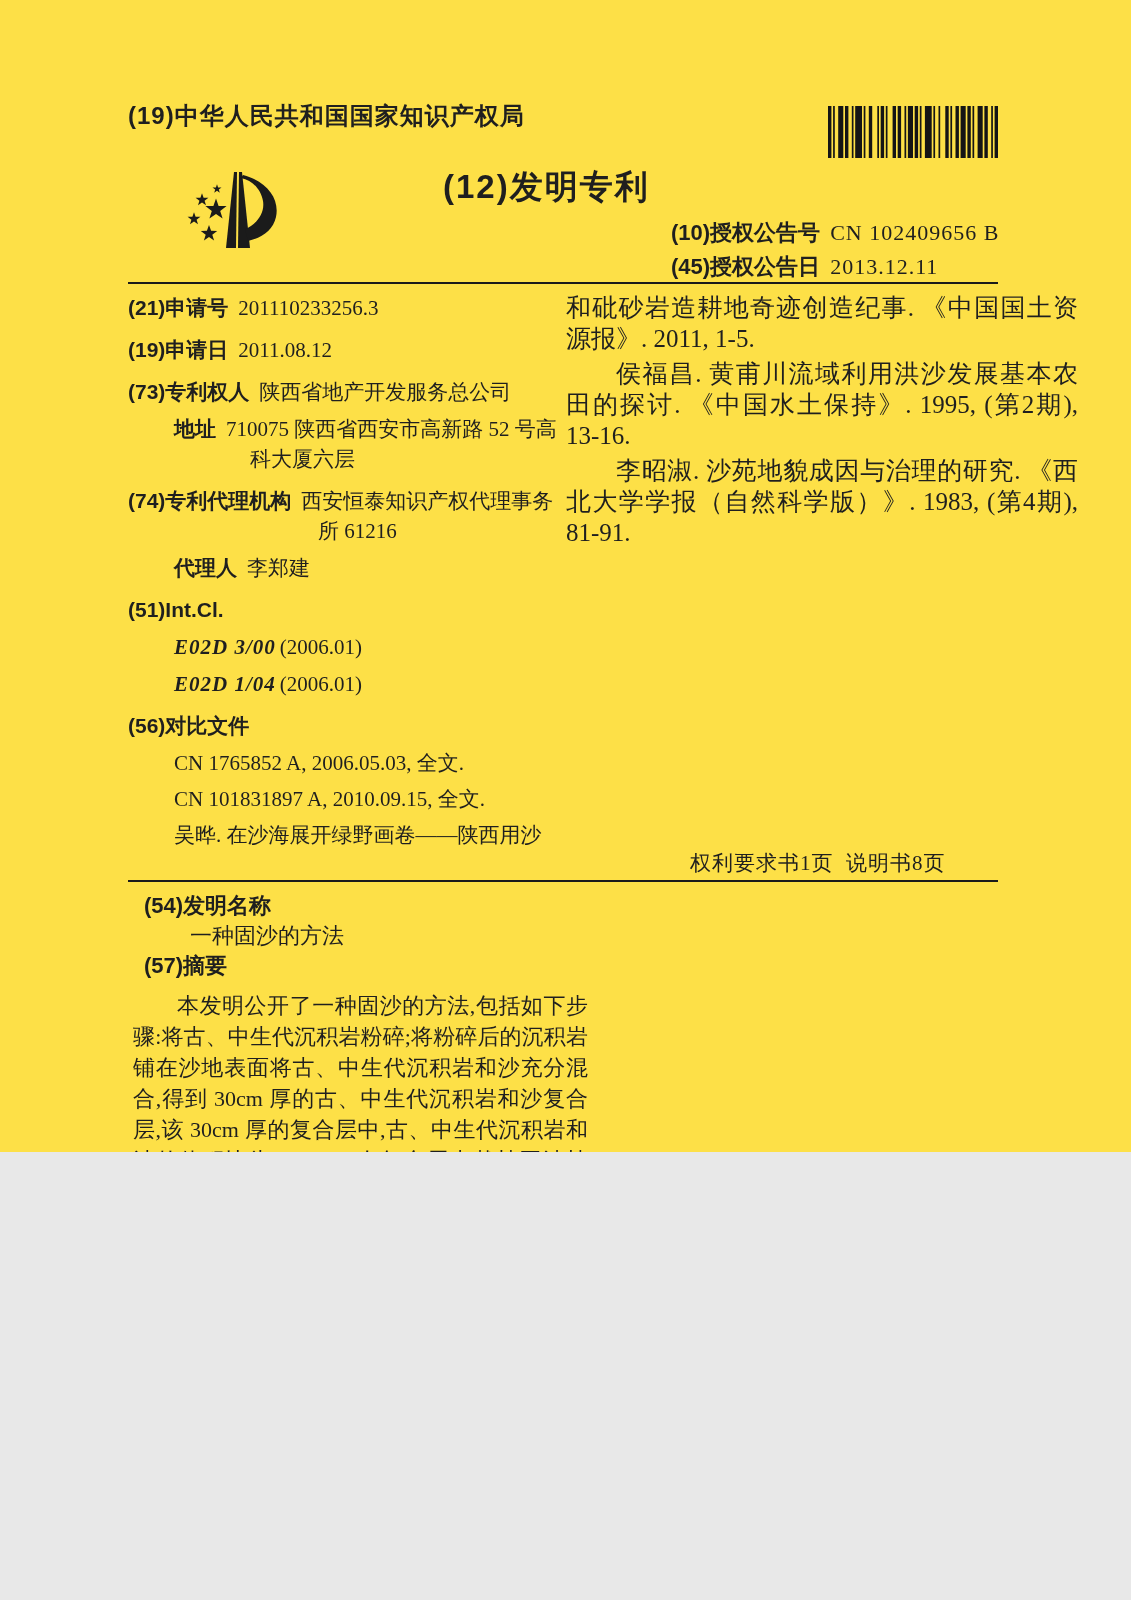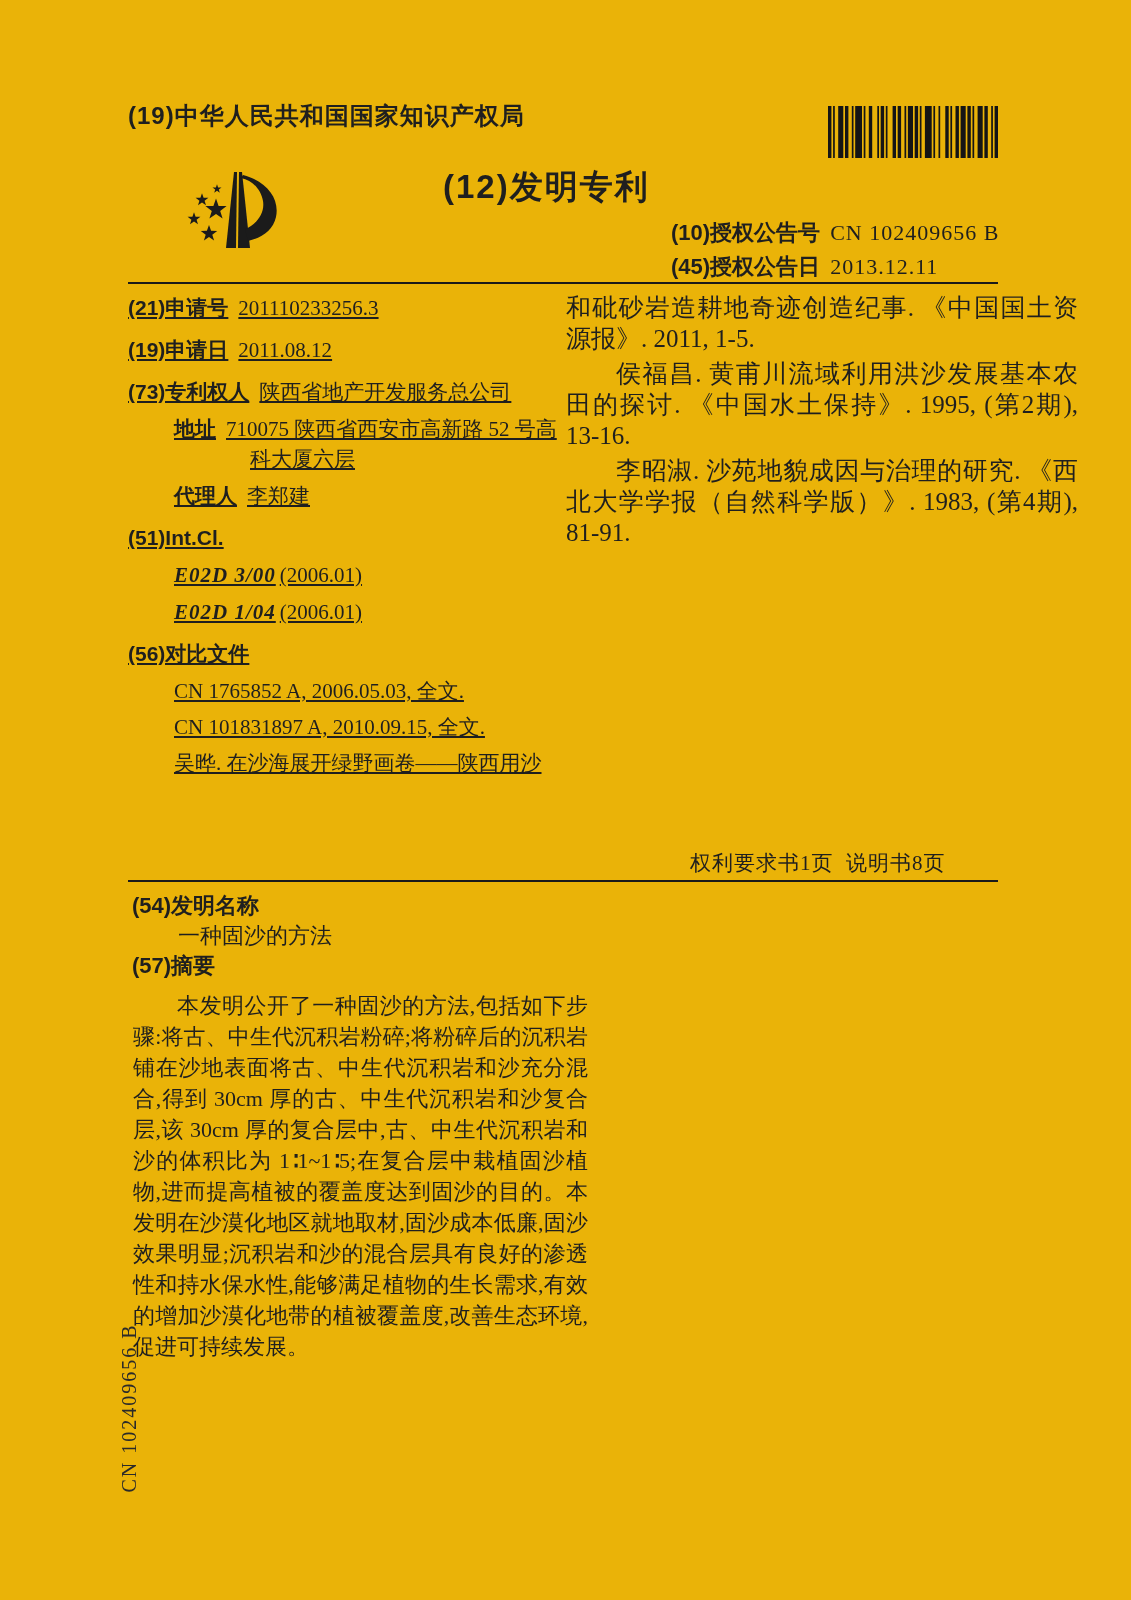--- a/index.html
+++ b/index.html
@@ -1,20 +1,20 @@
 <!DOCTYPE html>
 <html><head>
 <meta charset="utf-8">
 <style>
   html,body { margin:0; padding:0; background:#e8e8e8; }
   .page {
     position:relative;
-    width:1131px; height:1600px;
+    width:1131px; height:1152px;
     margin:0 auto;
-    background:#eab308;
+    background:#fde047;
     color:#1f1f1f;
     font-family:"Liberation Serif","DejaVu Serif",serif;
     overflow:hidden;
   }
   .gothic { font-family:"Liberation Sans","DejaVu Sans",sans-serif; font-weight:bold; }
   .serif  { font-family:"Liberation Serif","DejaVu Serif",serif; }
 
   
   .authority { position:absolute; left:128px; top:100px; font-size:24px; letter-spacing:1px; }
   .barcode { position:absolute; left:828px; top:106px; width:172px; height:52px; }
@@ -22,21 +22,21 @@
   .doc-type { position:absolute; left:443px; top:165px; font-size:33px; letter-spacing:2px; }
   .pub-block { position:absolute; left:671px; top:216px; font-size:22px; line-height:34px; white-space:nowrap; }
   .pub-block .lbl { font-family:"Liberation Sans","DejaVu Sans",sans-serif; font-weight:bold; }
   .pub-block .val { margin-left:10px; letter-spacing:1px; }
 
   .rule { position:absolute; left:128px; width:870px; height:2px; background:#1a1a1a; }
   .rule-top { top:282px; }
   .rule-mid { top:880px; }
 
   
-  .left-col { position:absolute; left:128px; top:293px; width:437px; font-size:21px; line-height:30px;text-decoration:underline; }
+  .left-col { position:absolute; left:128px; top:293px; width:437px; font-size:21px; line-height:30px; }
   .left-col p { margin:0 0 7px 0; }
   .left-col .lbl { font-family:"Liberation Sans","DejaVu Sans",sans-serif; font-weight:bold; }
   .left-col .val { margin-left:10px; }
   .hang { padding-left:190px; text-indent:-190px; }
   .hang-addr { margin-left:46px !important; padding-left:76px; text-indent:-76px; }
   .indent1 { margin-left:46px !important; }
   .gap-top { margin-top:12px !important; }
   .ipc-line { margin:0 0 7px 46px !important; }
   .ipc-code { font-style:italic; font-weight:bold; letter-spacing:1px; margin-right:4px; }
   .cit-line { margin:0 0 6px 46px !important; }
@@ -45,21 +45,21 @@
   .right-col { position:absolute; left:566px; top:292px; width:512px; font-size:25px; line-height:31px; text-align:justify; }
   .right-col p { margin:0 0 4px 0; }
   .ref-indent { text-indent:2em; }
   .examiner-line { margin-top:30px !important; margin-left:46px !important; text-align:left; }
   .examiner-line .lbl { font-family:"Liberation Sans","DejaVu Sans",sans-serif; font-weight:bold; }
   .examiner-line .val { margin-left:28px; }
 
   .pages-note { position:absolute; left:690px; top:849px; font-size:21px; letter-spacing:1px; white-space:pre; }
 
   
-  .title-sec { position:absolute; left:132px; top:891px; font-size:22px; line-height:30px; }
+  .title-sec { position:absolute; left:144px; top:891px; font-size:22px; line-height:30px; }
   .title-sec p { margin:0; }
   .invention-title { margin-left:46px !important; }
   .abstract { position:absolute; left:133px; top:990px; width:455px; font-size:22px; line-height:31px; text-align:justify; text-indent:2em; }
 
   
   .side-code {
     position:absolute; left:129px; top:1408px;
     transform:translate(-50%,-50%) rotate(-90deg);
     white-space:nowrap; font-size:20px; letter-spacing:2px; color:#2a2a2a;
   }
@@ -143,20 +143,23 @@
     </p>
     <p class="gap-top">
       <span class="lbl">(19)申请日</span><span class="val">2011.08.12</span>
     </p>
     <p class="gap-top">
       <span class="lbl">(73)专利权人</span><span class="val">陕西省地产开发服务总公司</span>
     </p>
     <p class="hang-addr">
       <span class="lbl">地址</span><span class="val">710075 陕西省西安市高新路 52 号高科大厦六层</span>
     </p>
+    <p class="hang gap-top">
+      <span class="lbl">(74)专利代理机构</span><span class="val">西安恒泰知识产权代理事务所 61216</span>
+    </p>
     <p class="indent1">
       <span class="lbl">代理人</span><span class="val">李郑建</span>
     </p>
     <p class="gap-top">
       <span class="lbl">(51)Int.Cl.</span>
     </p>
     <p class="ipc-line">
       <span class="ipc-code">E02D 3/00</span><span>(2006.01)</span>
     </p>
     <p class="ipc-line">

